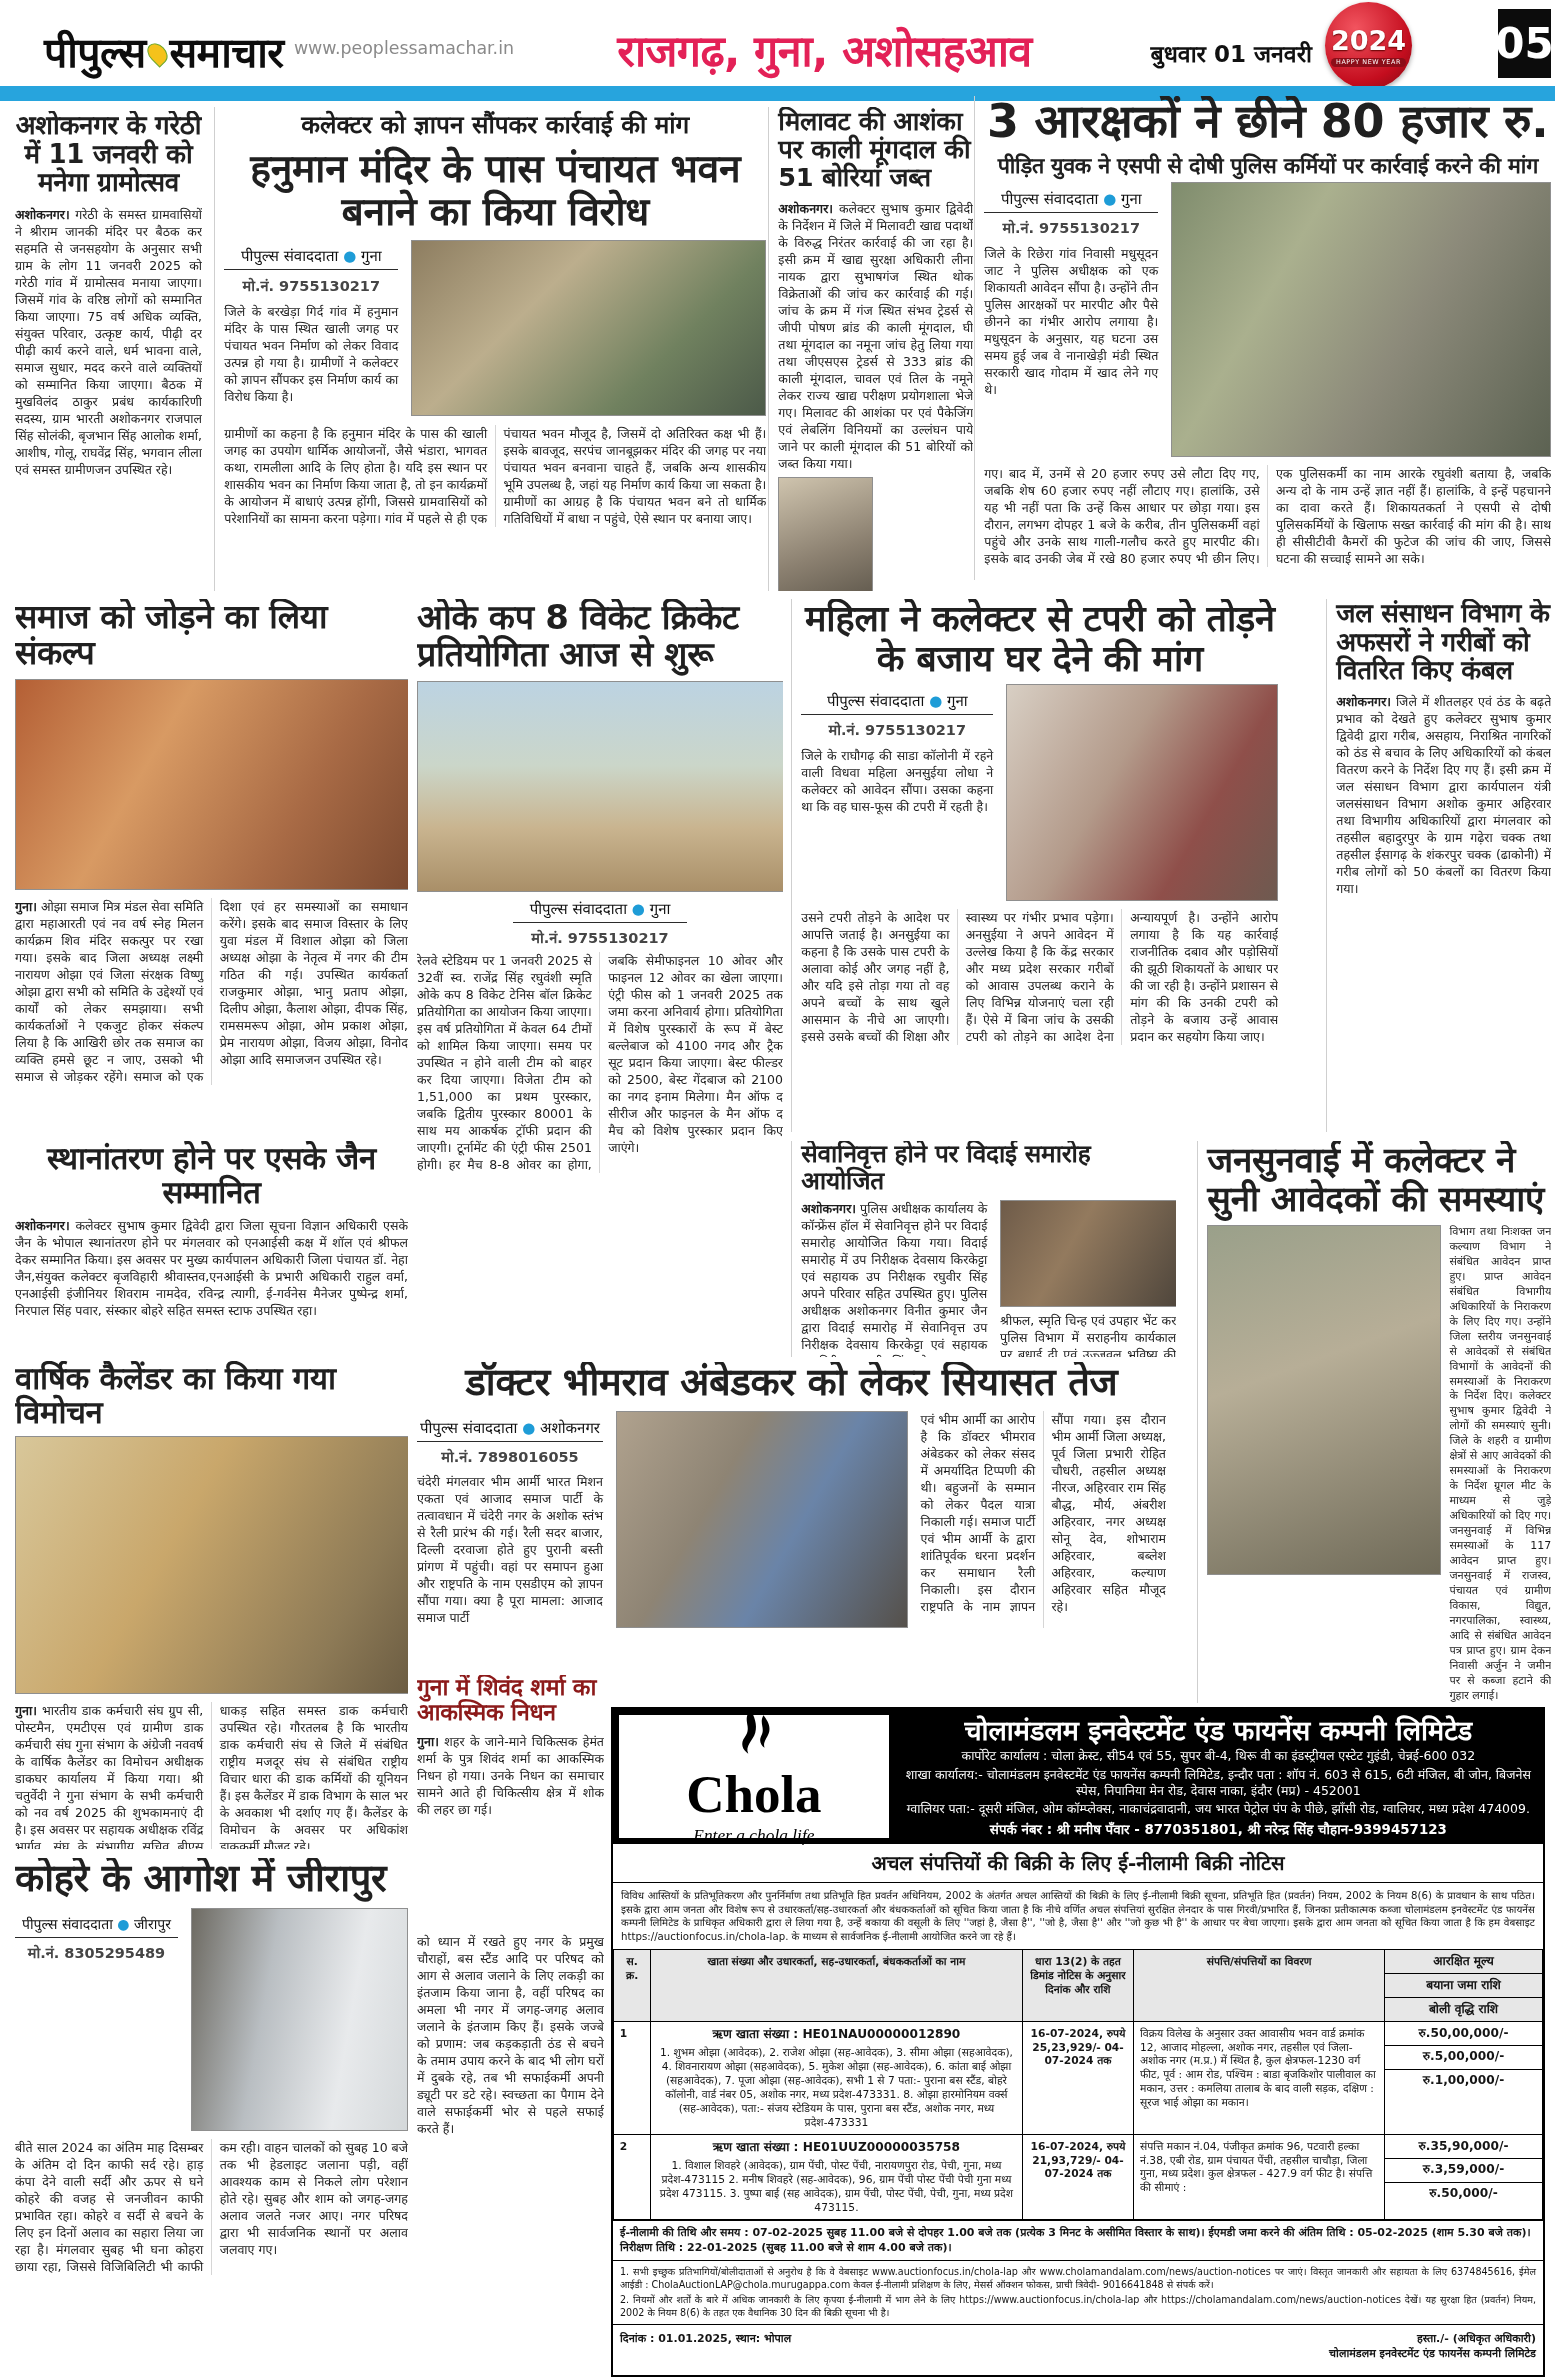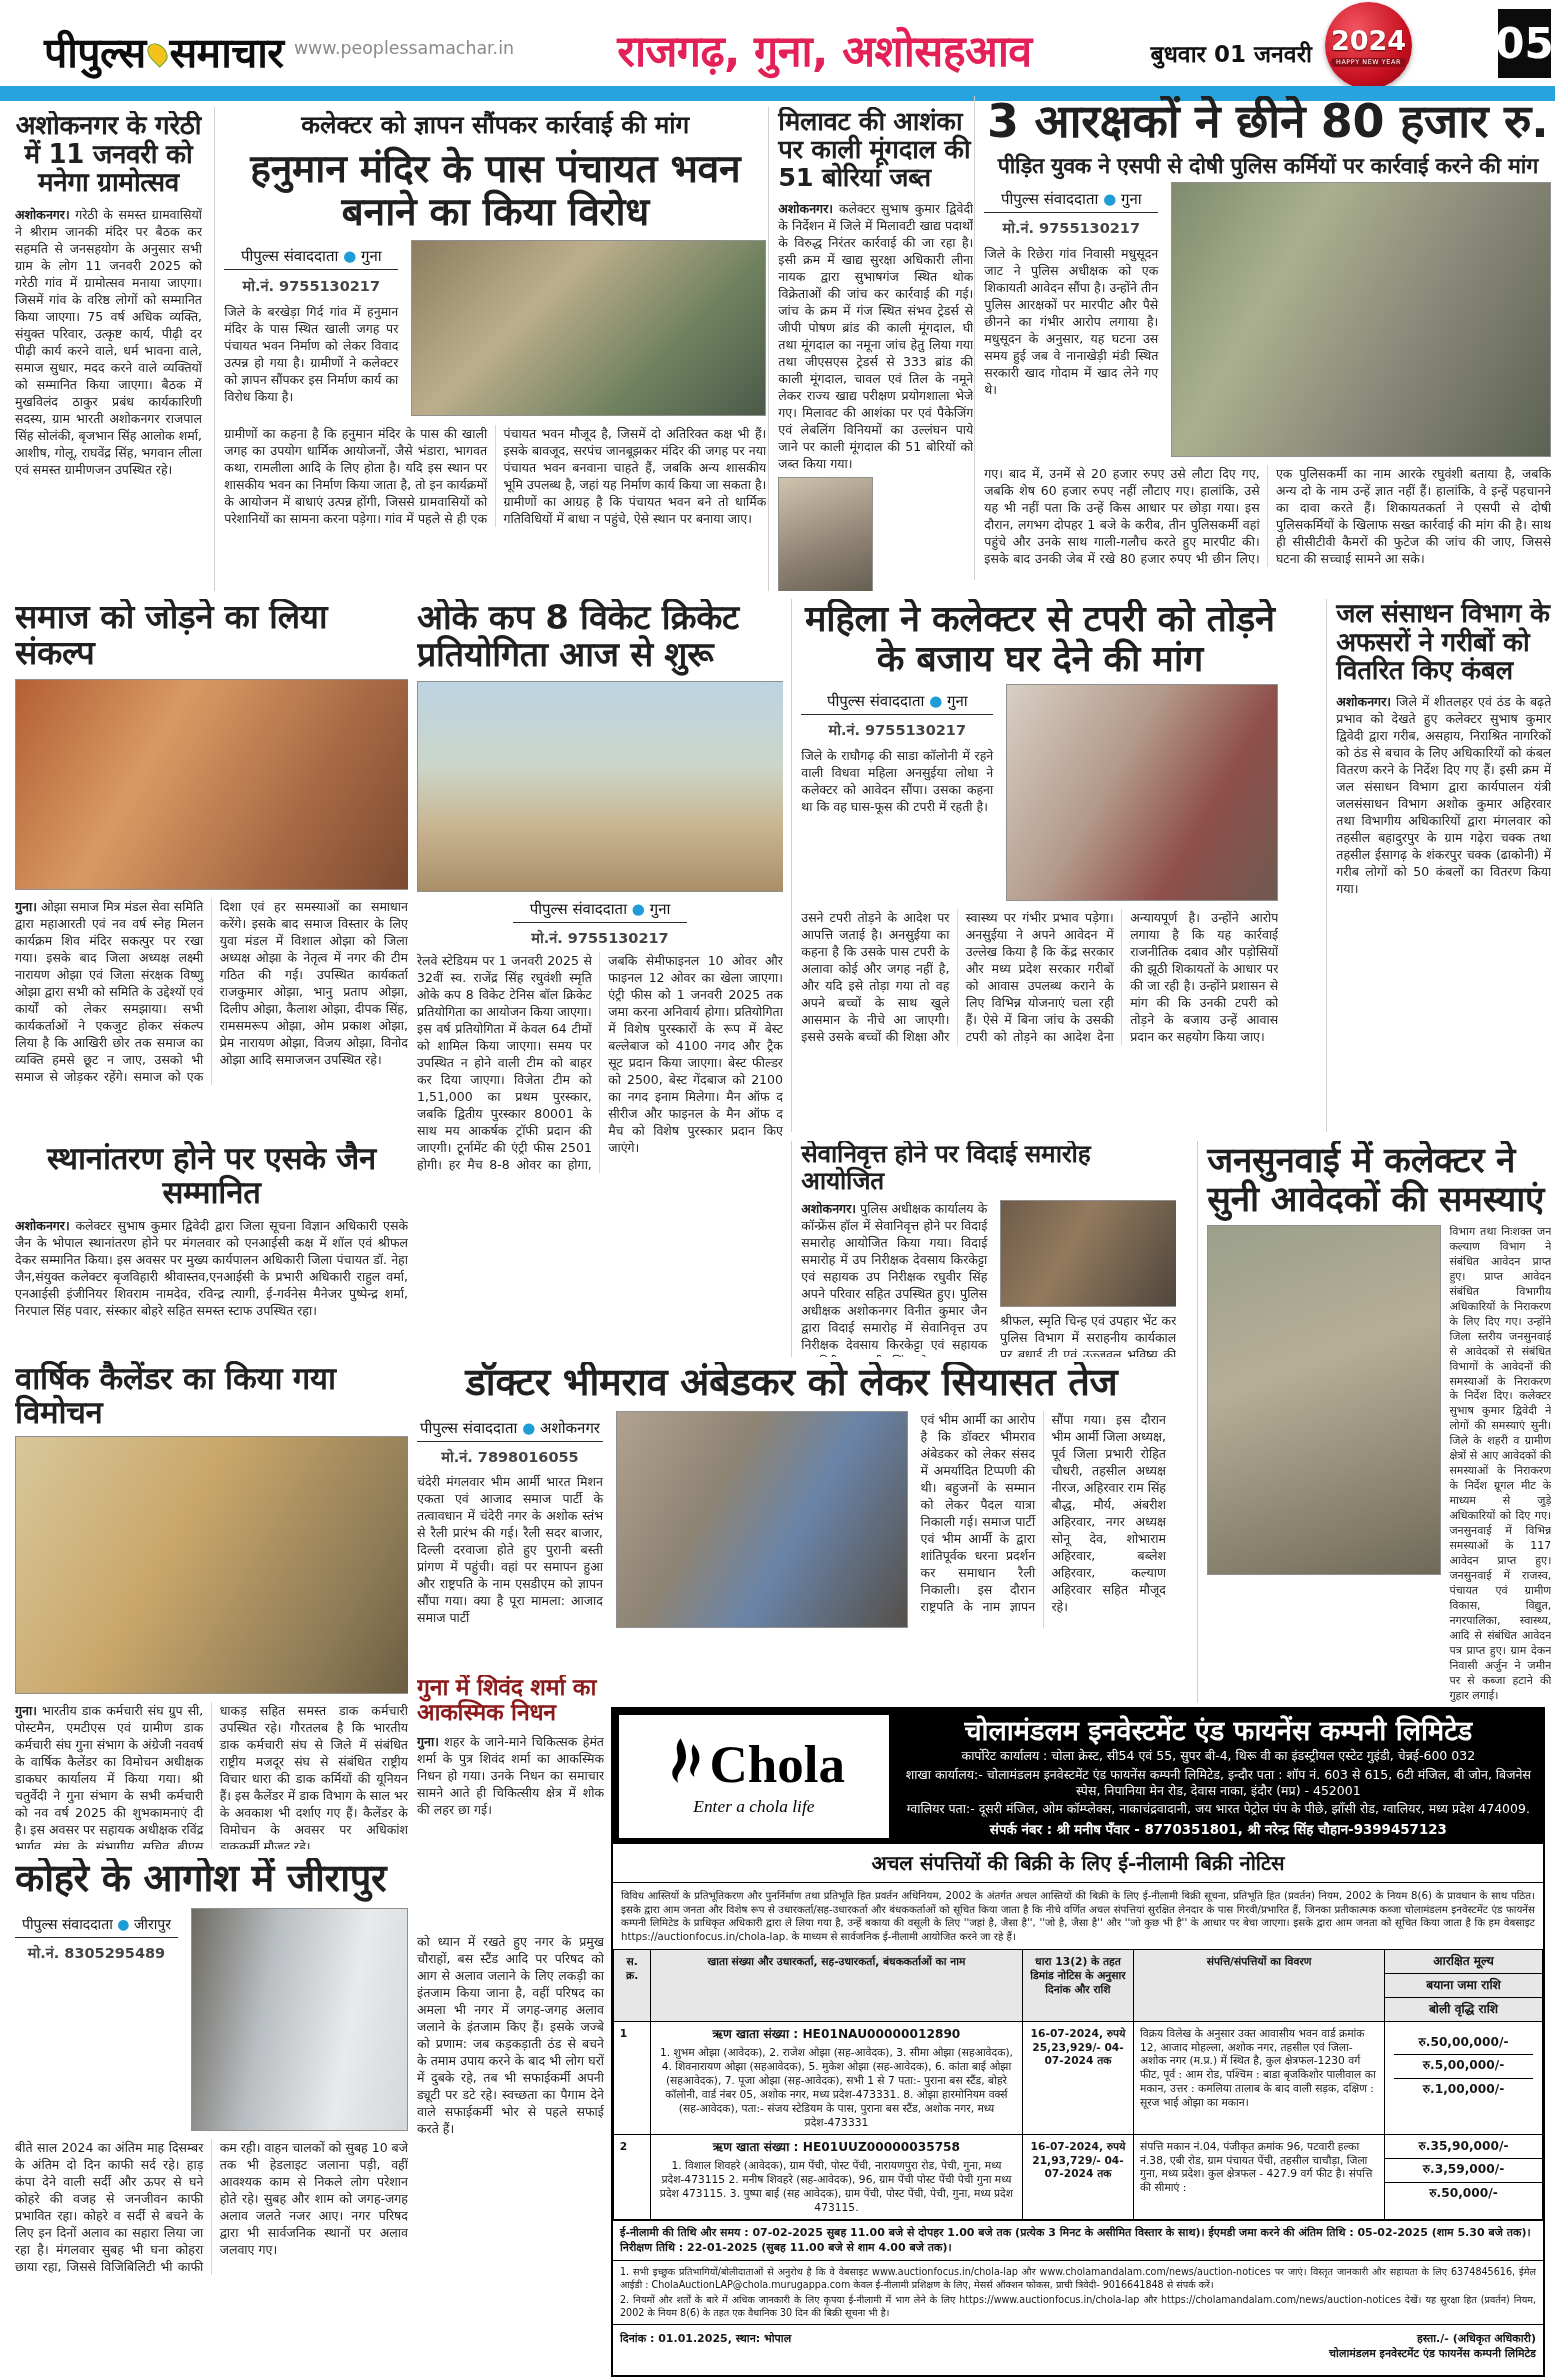--- a/index.html
+++ b/index.html
@@ -265,21 +265,21 @@
     </div>
   </div>
 
   <div class="art" style="left:417px;top:1933px;width:187px;height:438px;">
     <div class="body">को ध्यान में रखते हुए नगर के प्रमुख चौराहों, बस स्टैंड आदि पर परिषद को आग से अलाव जलाने के लिए लकड़ी का इंतजाम किया जाना है, वहीं परिषद का अमला भी नगर में जगह-जगह अलाव जलाने के इंतजाम किए हैं। इसके जज्बे को प्रणाम: जब कड़कड़ाती ठंड से बचने के तमाम उपाय करने के बाद भी लोग घरों में दुबके रहे, तब भी सफाईकर्मी अपनी ड्यूटी पर डटे रहे। स्वच्छता का पैगाम देने वाले सफाईकर्मी भोर से पहले सफाई करते हैं।</div>
   </div>
 
   <div class="ad" style="left:611px;top:1707px;width:930px;height:666px;">
     <div class="ad-head" style="height:123px;">
       <div class="chola-box">
-        <div style="display:flex;align-items:center;gap:5.8px;">
+        <div style="display:flex;align-items:center;gap:5.8px;flex-direction:column;">
           <svg width="41" height="56" viewBox="0 0 70 96">
             <path d="M30 4 C14 24 34 34 20 52 C12 62 16 74 26 80 C20 66 34 58 38 44 C42 30 36 16 30 4 Z" fill="#000"></path>
             <path d="M52 14 C44 28 56 36 48 50 C44 58 48 66 54 70 C50 60 60 52 62 42 C64 30 58 22 52 14 Z" fill="#000"></path>
           </svg>
           <span class="chola-word">Chola</span>
         </div>
         <span class="chola-tag">Enter a chola life</span>
       </div>
       <div class="ad-head-right">
         <div class="ad-company">चोलामंडलम इनवेस्टमेंट एंड फायनेंस कम्पनी लिमिटेड</div>
@@ -307,21 +307,21 @@
         </th>
       </tr>
       <tr>
         <td style="font-weight:700;">1</td>
         <td>
           <div class="acct">ऋण खाता संख्या : HE01NAU00000012890</div>
           <div class="names">1. शुभम ओझा (आवेदक), 2. राजेश ओझा (सह-आवेदक), 3. सीमा ओझा (सहआवेदक), 4. शिवनारायण ओझा (सहआवेदक), 5. मुकेश ओझा (सह-आवेदक), 6. कांता बाई ओझा (सहआवेदक), 7. पूजा ओझा (सह-आवेदक), सभी 1 से 7 पता:- पुराना बस स्टैंड, बोहरे कॉलोनी, वार्ड नंबर 05, अशोक नगर, मध्य प्रदेश-473331. 8. ओझा हारमोनियम वर्क्स (सह-आवेदक), पता:- संजय स्टेडियम के पास, पुराना बस स्टैंड, अशोक नगर, मध्य प्रदेश-473331</div>
         </td>
         <td class="demand">16-07-2024, रुपये 25,23,929/- 04-07-2024 तक</td>
         <td>विक्रय विलेख के अनुसार उक्त आवासीय भवन वार्ड क्रमांक 12, आजाद मोहल्ला, अशोक नगर, तहसील एवं जिला-अशोक नगर (म.प्र.) में स्थित है, कुल क्षेत्रफल-1230 वर्ग फीट, पूर्व : आम रोड, पश्चिम : बाडा बृजकिशोर पालीवाल का मकान, उत्तर : कमलिया तालाब के बाद वाली सड़क, दक्षिण : सूरज भाई ओझा का मकान।</td>
-        <td style="padding:9px;">
+        <td style="padding:0;">
           <div class="reserve">
             <div>रु.50,00,000/-</div>
             <div>रु.5,00,000/-</div>
             <div>रु.1,00,000/-</div>
           </div>
         </td>
       </tr>
       <tr>
         <td style="font-weight:700;">2</td>
         <td>

